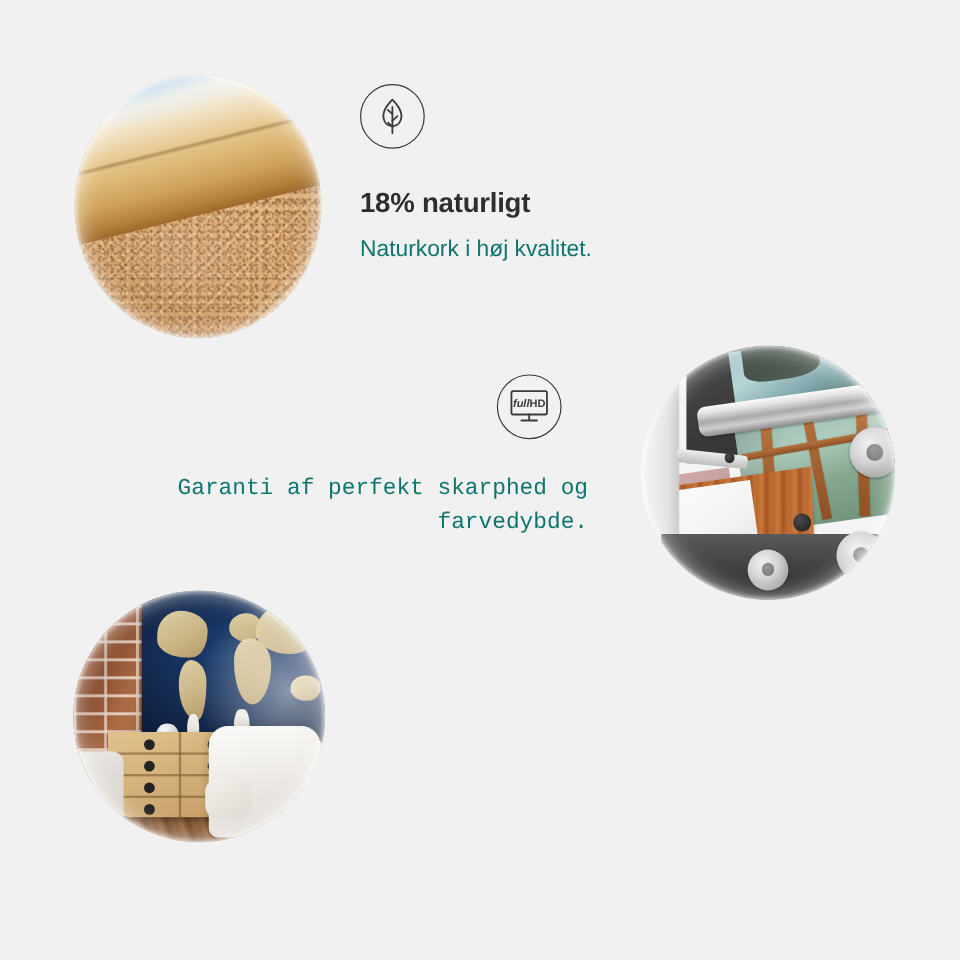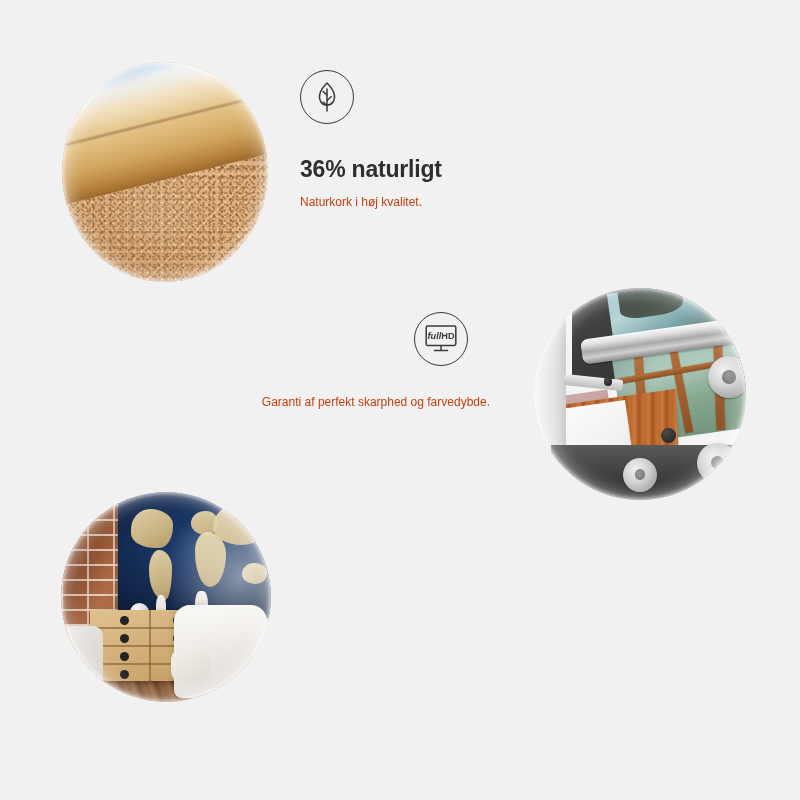--- a/index.html
+++ b/index.html
@@ -28,23 +28,23 @@
 
   .headline {
     font-size: 23px;
     font-weight: bold;
     color: #2e2e2e;
     letter-spacing: -0.2px;
     white-space: nowrap;
     line-height: 1.2;
   }
   .subline {
-    font-size: 12px;
+    font-size: 19px;
     font-weight: normal;
-    color: #c2410c;
+    color: #0f766e;
     line-height: 1.45;
   }
 
   
   .icon-badge {
     width: 54px;
     height: 54px;
     border-radius: 50%;
     border: 1.6px solid #3a3a3a;
     box-sizing: border-box;
@@ -360,21 +360,21 @@
   <div class="feature" style="left:300px; top:70px; width:430px;">
     <div class="icon-badge" style="margin-bottom:32px;">
       <svg width="30" height="34" viewBox="0 0 30 34" fill="none" stroke="#3a3a3a" stroke-width="1.5" stroke-linecap="round" stroke-linejoin="round">
         <path d="M15 3 C22.5 10.5 24 17 21 22 C18.6 26 11.4 26 9 22 C6 17 7.5 10.5 15 3 Z"></path>
         <line x1="15" y1="9" x2="15" y2="31"></line>
         <line x1="15" y1="15" x2="11.2" y2="11.6"></line>
         <line x1="15" y1="20.5" x2="19.2" y2="16.8"></line>
         <line x1="15" y1="25.5" x2="11.4" y2="22.2"></line>
       </svg>
     </div>
-    <div class="headline">36% naturligt</div>
+    <div class="headline">18% naturligt</div>
     <div class="subline" style="margin-top:10px;">Naturkork i høj kvalitet.</div>
   </div>
 
   <div class="photo-circle" id="printer-photo">
     <div class="inner">
       <div class="pr-bg"></div>
       <div class="pr-dark-wall"></div>
       <div class="pr-print-top"></div>
       <div class="pr-print-top-dark"></div>
       <div class="pr-print-main">
@@ -401,21 +401,21 @@
 
   <div class="feature" style="left:110px; top:312px; width:380px; text-align:right;">
     <div class="icon-badge" style="margin-left:auto; margin-right:22px; margin-bottom:28px;align-items:center;">
       <svg width="34" height="32" viewBox="0 0 34 32" fill="none" stroke="#3a3a3a" stroke-width="1.5" stroke-linecap="round" stroke-linejoin="round">
         <rect x="2.2" y="3" width="29.6" height="19.4" rx="1.4"></rect>
         <line x1="17" y1="22.4" x2="17" y2="27"></line>
         <line x1="10.5" y1="27.4" x2="23.5" y2="27.4"></line>
         <text x="17" y="16" text-anchor="middle" font-family="'Liberation Sans', sans-serif" font-size="9.2" font-weight="bold" fill="#3a3a3a" stroke="none" font-style="italic">full<tspan font-style="normal">HD</tspan></text>
       </svg>
     </div>
-    <div class="subline" style="margin-top:10px;">Garanti af perfekt skarphed og farvedybde.</div>
+    <div class="subline" style="margin-top:10px;font-family:Liberation Mono, monospace;">Garanti af perfekt skarphed og farvedybde.</div>
   </div>
 
   <div class="photo-circle" id="interior-photo">
     <div class="inner">
       <div class="in-bg"></div>
       <div class="in-wall-right"></div>
       <div class="in-brick"></div>
       <div class="in-brick-shade"></div>
       <div class="in-map">
         <div class="in-land" style="left:8%; top:16%; width:26%; height:30%;

